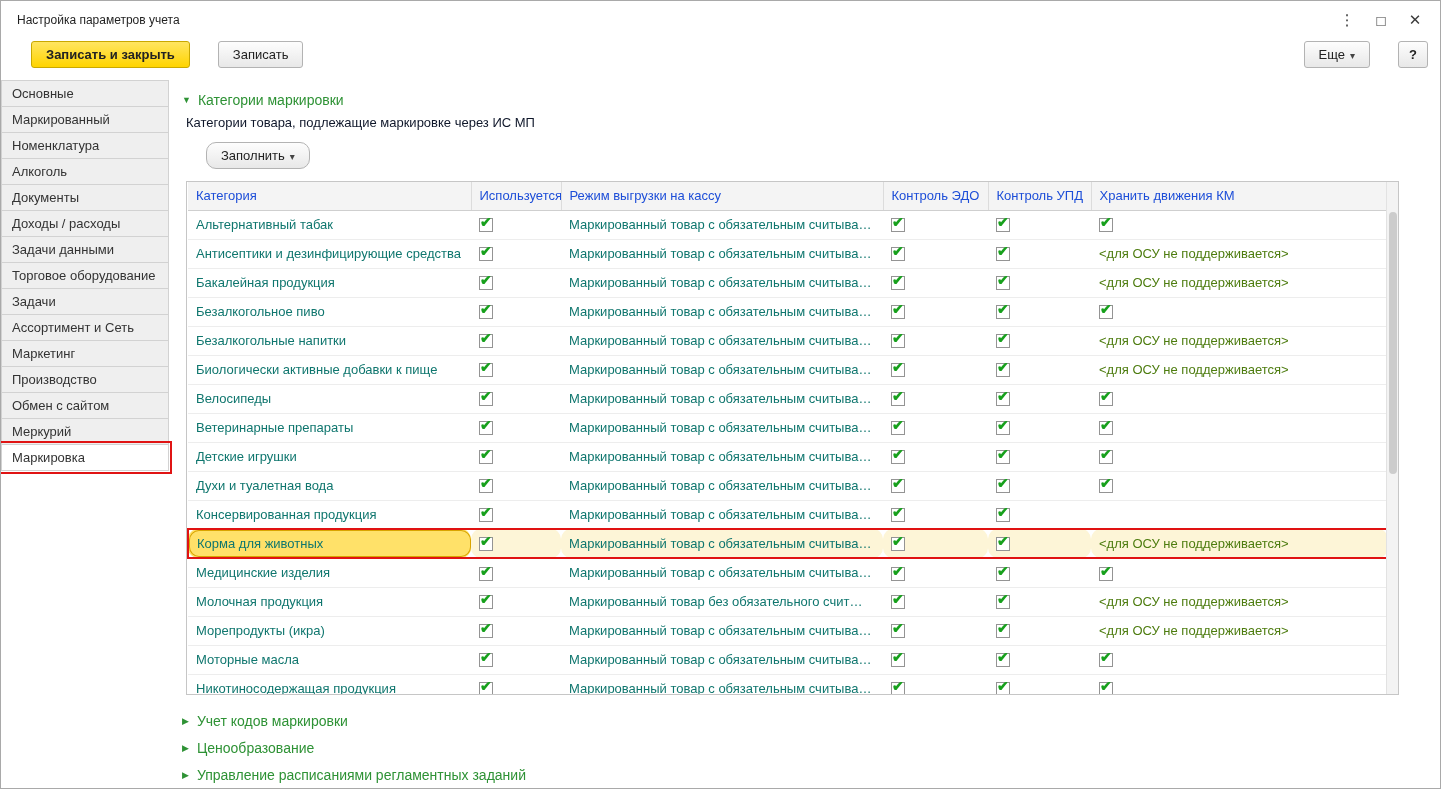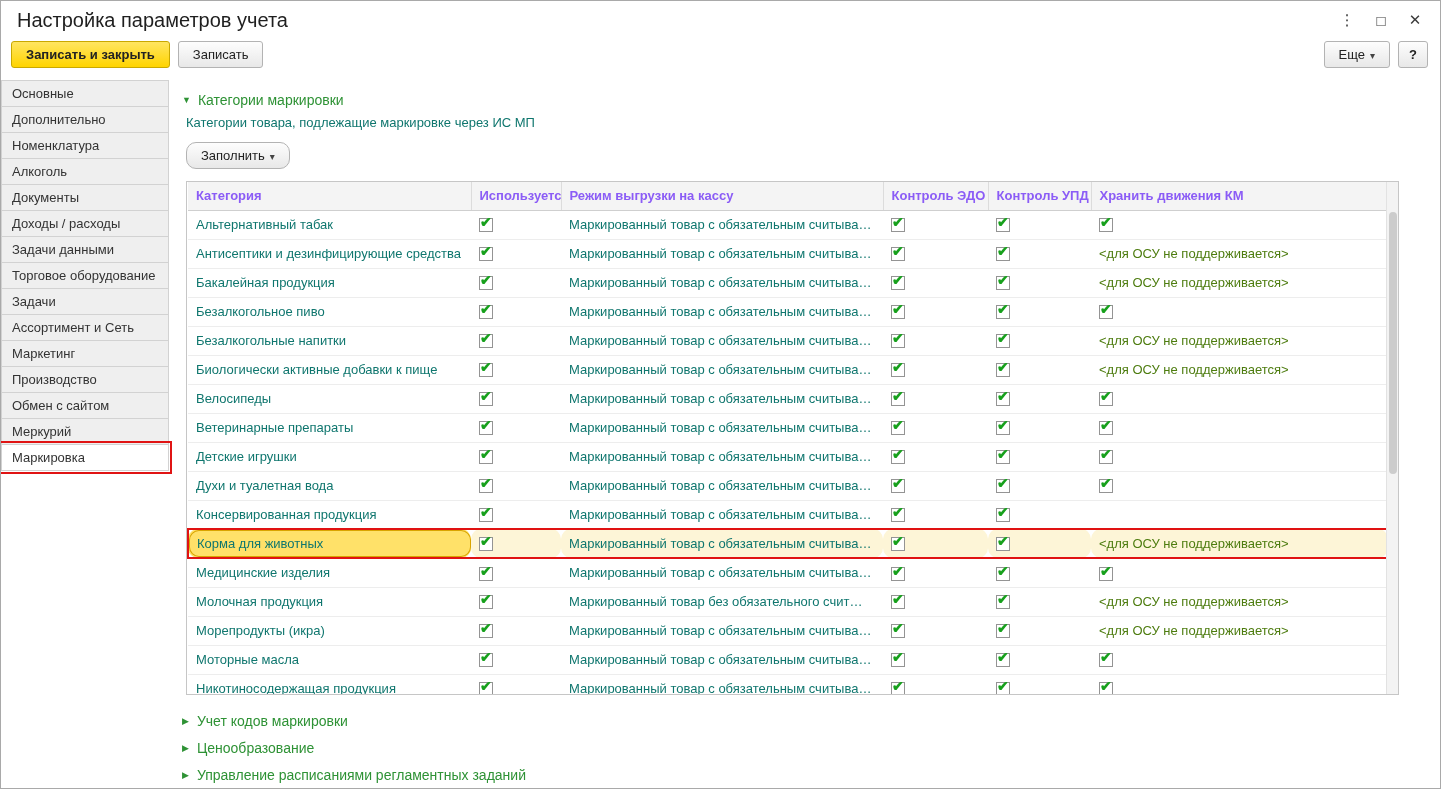--- a/index.html
+++ b/index.html
@@ -18,41 +18,42 @@
     background: #fff;
     overflow: hidden;
   }
   
   .titlebar {
     display: flex;
     align-items: center;
     height: 38px;
     padding: 0 10px 0 16px;
   }
-  .titlebar .title { flex: 1; font-size: 20px; color: #1f1f1f; }
+  .titlebar .title { flex: 1; font-size: 12px; color: #1f1f1f; }
   .win-controls { display: flex; align-items: center; gap: 4px; }
   .win-controls button {
     background: none; border: none; cursor: pointer;
     width: 30px; height: 26px; font-size: 15px; color: #3a3a3a;
     font-family: "Liberation Sans", sans-serif;
   }
   
   .toolbar {
     display: flex; align-items: center; gap: 8px;
     padding: 2px 12px 10px 10px;
   }
   .btn {
     font-family: "Liberation Sans", sans-serif;
     font-size: 13px; color: #222;
     padding: 5px 14px;
     background: linear-gradient(#fdfdfd, #e8e8e8);
     border: 1px solid #b3b3b3;
     border-radius: 3px;
     cursor: pointer;
     white-space: nowrap;
+    margin-left: 20px;
   }
   .btn.primary {
     background: linear-gradient(#ffe561, #ffd400);
     border-color: #c9a800;
     font-weight: bold;
   }
   .btn .caret { font-size: 10px; margin-left: 5px; color: #444; }
   .btn.square { width: 30px; padding: 5px 0; text-align: center; font-weight: bold; }
   .toolbar .spacer { flex: 1; }
   
@@ -76,40 +77,40 @@
   }
   .main { margin-left: 17px; padding-top: 10px; flex: 1; }
   
   .section-header {
     display: flex; align-items: center; gap: 7px;
     color: #2e9235; font-size: 14px;
     cursor: pointer; height: 24px;
     margin-left: -4px;
   }
   .section-header .tri { font-size: 9px; }
-  .subtitle { color: #0f766e; margin: 3px 0 12px 0; }
+  .subtitle { color: #0f172a; margin: 3px 0 12px 0; }
   .fill-btn { margin-bottom: 12px; border-radius: 10px; }
   
   .table-wrap {
     position: relative;
     width: 1213px;
     height: 514px;
     border: 1px solid #c6c6c6;
     overflow: hidden;
     background: #fff;
   }
   table { border-collapse: collapse; table-layout: fixed; width: 1200px; }
   th {
     height: 28px;
     background: #f4f4f4;
     border-right: 1px solid #dcdcdc;
     border-bottom: 1px solid #cfcfcf;
-    font-weight: bold;
+    font-weight: normal;
     text-align: left;
-    color: #8b5cf6;
+    color: #1d4ed8;
     padding: 0 8px;
     white-space: nowrap; overflow: hidden;
   }
   td {
     height: 29px;
     padding: 0 8px;
     border-bottom: 1px solid #ededed;
     white-space: nowrap; overflow: hidden;
     text-overflow: clip;
     vertical-align: middle;
@@ -179,21 +180,21 @@
     <button class="btn primary">Записать и закрыть</button>
     <button class="btn">Записать</button>
     <div class="spacer"></div>
     <button class="btn"><span>Еще</span><span class="caret">▾</span></button>
     <button class="btn square">?</button>
   </div>
 
   <div class="content">
     <div class="sidebar" id="sidebar">
         <div class="side-item"><span>Основные</span></div>
-        <div class="side-item"><span>Дополнительно</span></div>
+        <div class="side-item"><span>Маркированный</span></div>
         <div class="side-item"><span>Номенклатура</span></div>
         <div class="side-item"><span>Алкоголь</span></div>
         <div class="side-item"><span>Документы</span></div>
         <div class="side-item"><span>Доходы / расходы</span></div>
         <div class="side-item"><span>Задачи данными</span></div>
         <div class="side-item"><span>Торговое оборудование</span></div>
         <div class="side-item"><span>Задачи</span></div>
         <div class="side-item"><span>Ассортимент и Сеть</span></div>
         <div class="side-item"><span>Маркетинг</span></div>
         <div class="side-item"><span>Производство</span></div>

